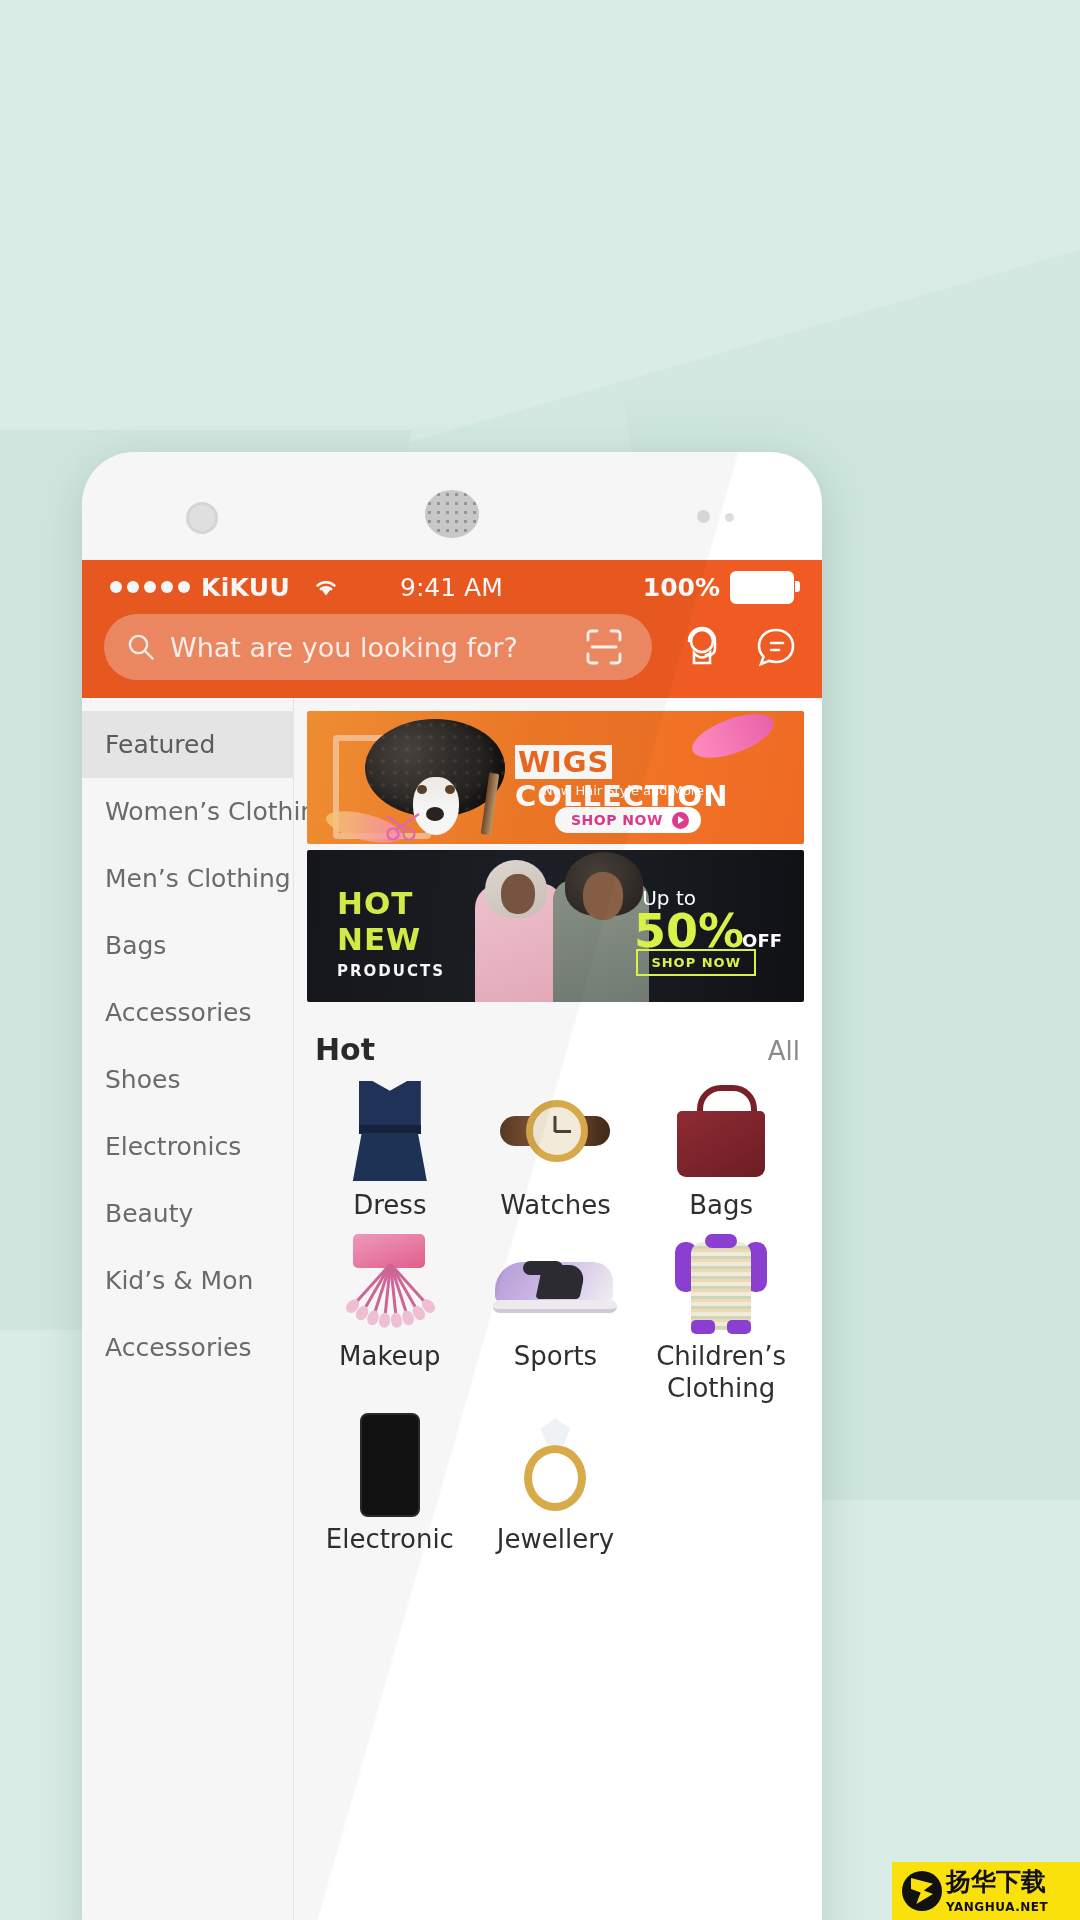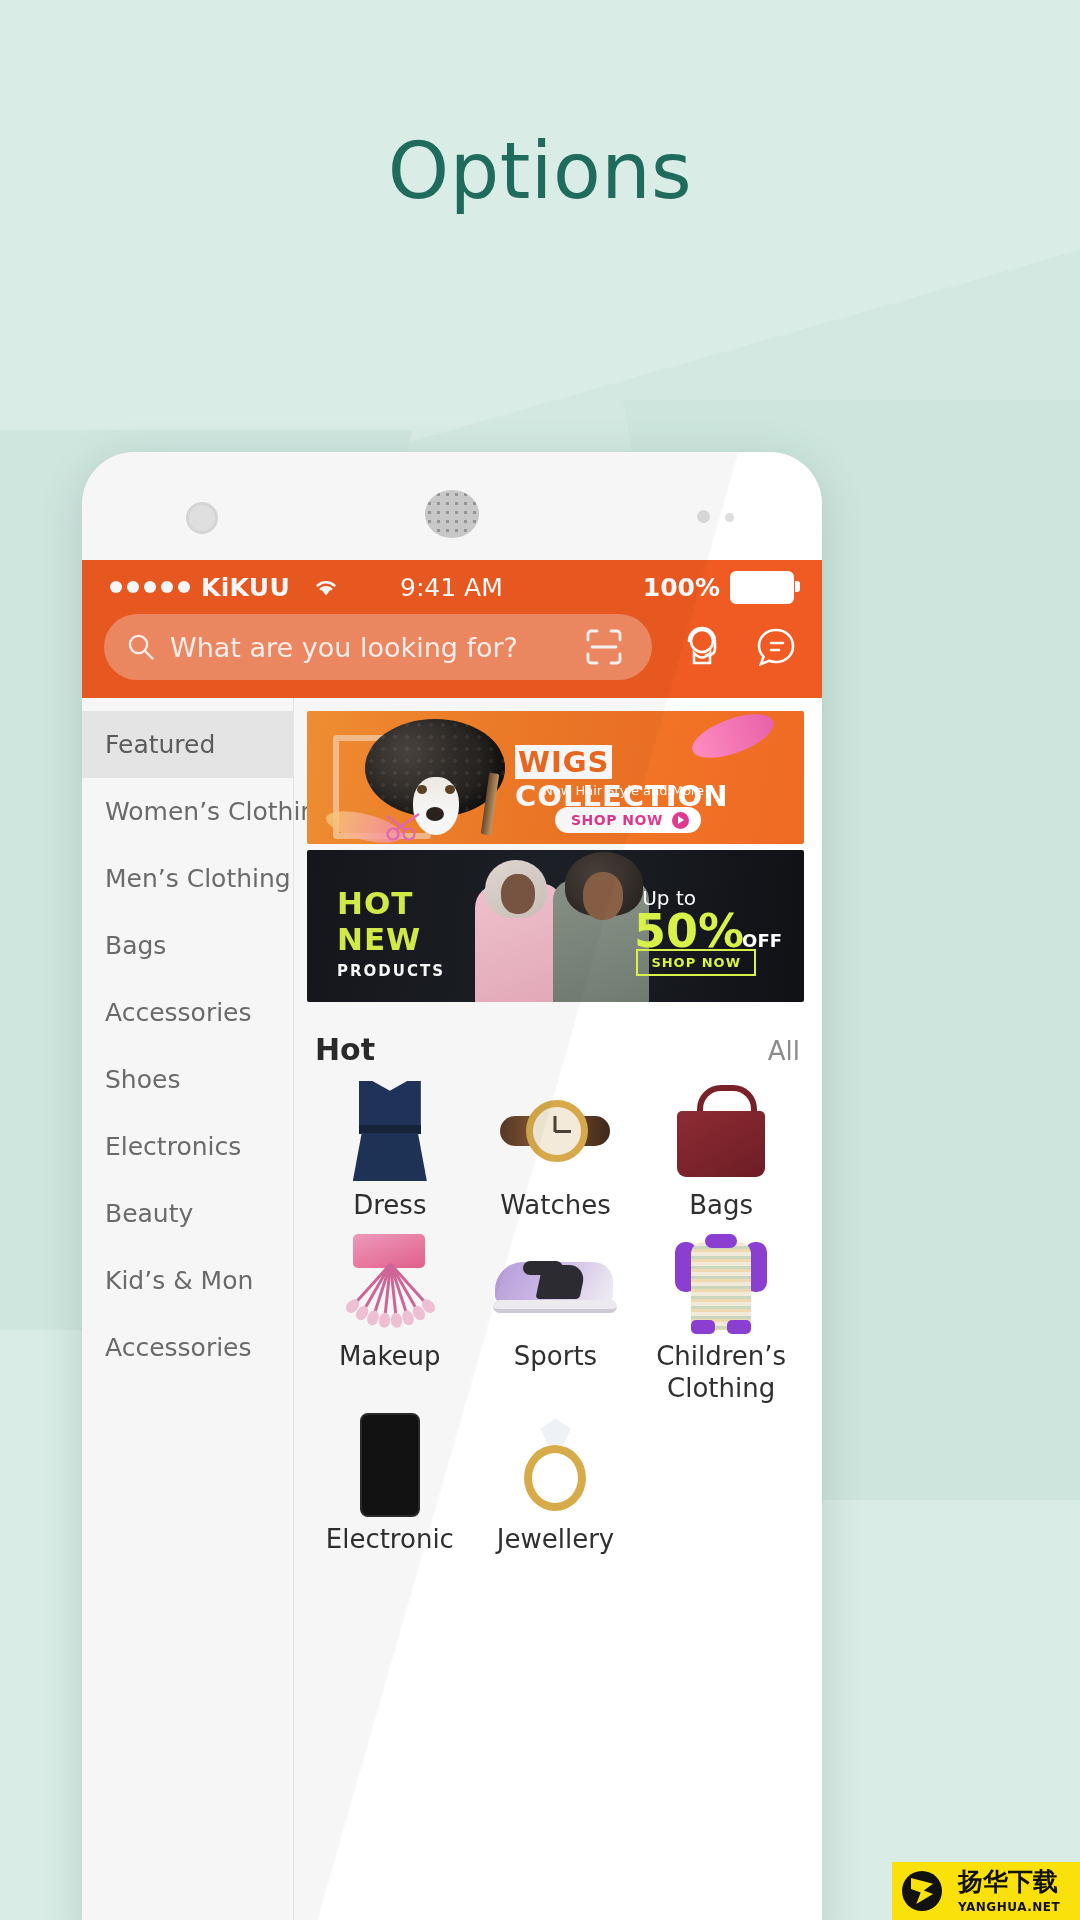--- a/index.html
+++ b/index.html
@@ -212,39 +212,38 @@
 
   .t-ring{width:86px;height:96px;position:relative;}
   .t-ring .band{position:absolute;left:12px;top:28px;width:62px;height:66px;border-radius:50%;
     border:8px solid #d8ab4a;box-sizing:border-box;}
   .t-ring .gem{position:absolute;left:28px;top:2px;width:30px;height:26px;background:#eef2f7;
     clip-path:polygon(50% 0,100% 38%,78% 100%,22% 100%,0 38%);
     box-shadow:0 0 6px rgba(180,200,220,.8);}
 
   
   .watermark{position:absolute;right:0;bottom:0;width:188px;height:58px;background:#fbe10b;
-    display:flex;align-items:center;gap:16px;padding:0 10px;box-sizing:border-box;z-index:60;}
+    display:flex;align-items:center;gap:4px;padding:0 10px;box-sizing:border-box;z-index:60;}
   .wm-mark{width:40px;height:40px;border-radius:50%;background:#111;position:relative;flex:0 0 auto;}
   .wm-mark:after{content:"";position:absolute;left:9px;top:7px;width:22px;height:26px;
     background:#fbe10b;clip-path:polygon(0 0,100% 22%,58% 48%,100% 62%,24% 100%,44% 56%,0 42%);}
   .wm-txt{display:flex;flex-direction:column;line-height:1.05;}
   .wm-t1{font-size:25px;font-weight:800;color:#111;font-family:"DejaVu Sans",sans-serif;}
   .wm-t2{font-size:12px;font-weight:700;color:#111;letter-spacing:.5px;font-family:"DejaVu Sans",sans-serif;margin-top:6px;}
 </style>
 </head>
 <body>
 
 <div class="bg">
   <div class="bg-diag"></div>
   <div class="bg-wedge-l"></div>
   <div class="bg-wedge-r"></div>
 </div>
 
 <div class="headline">
-  <span>Options</span>
 </div>
 
 <div class="phone">
   <div class="phone-side-l"></div>
   <div class="phone-gloss"></div>
 
   <div class="bezel">
     <div class="cam"></div>
     <div class="speaker"></div>
     <div class="sensor"></div>

